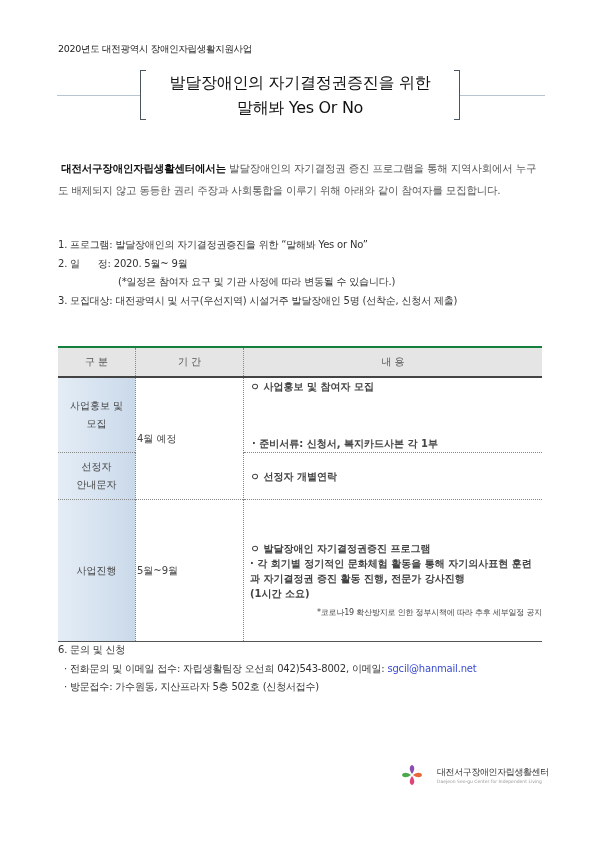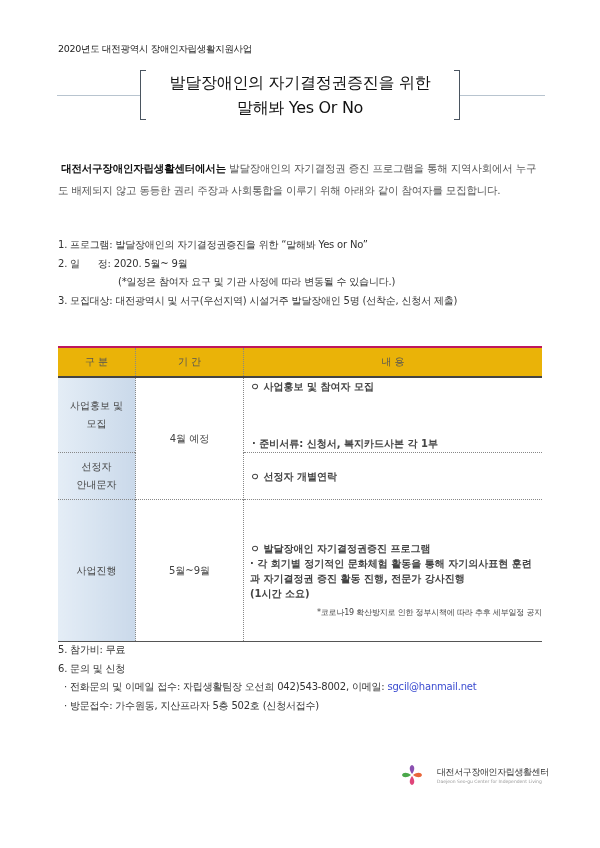--- a/index.html
+++ b/index.html
@@ -10,25 +10,25 @@
   .title-line { height:1px; background:#b8c4cf; top:95px; }
   .bracket { top:70px; width:6px; height:50px; border:1.5px solid #4a5560; box-sizing:border-box; }
   .bracket.l { left:140px; border-right:none; }
   .bracket.r { left:454px; border-left:none; }
   .title { left:146px; width:308px; top:70px; text-align:center; font-size:16px; color:#111; line-height:25px; letter-spacing:-0.3px; }
   .intro { left:58px; width:484px; top:157px; font-size:10.5px; line-height:22px; color:#555; letter-spacing:-0.2px; }
   .intro b { color:#111; }
   .items { left:58px; top:236px; font-size:10px; line-height:18.6px; color:#333; letter-spacing:-0.2px; }
   .items .note { padding-left:60px; }
   table.sched { position:absolute; left:58px; top:346px; width:484px; border-collapse:collapse; font-size:10px; color:#444; }
-  table.sched th { background:#eab308; height:26px; font-weight:normal; color:#555; border-top:2px solid #be185d; border-bottom:2px solid #444; }
+  table.sched th { background:#e5e5e5; height:26px; font-weight:normal; color:#555; border-top:2px solid #15803d; border-bottom:2px solid #444; }
   table.sched td { vertical-align:middle; }
   table.sched th + th, table.sched td.c2, table.sched td.c3 { border-left:1px dotted #888; }
   table.sched td.c1 { background:linear-gradient(to right,#e4edf6,#cad9ea); text-align:center; line-height:18px; width:75px; }
-  table.sched td.c2 { text-align:center; width:105px;margin-left:44px; }
+  table.sched td.c2 { text-align:left; width:105px;margin-left:44px; }
   table.sched td.c3 { padding-left:6px; line-height:15px;font-weight:bold; }
   table.sched tr.r1 td { height:44px; }
   table.sched tr.r2 td { height:44px; border-top:1px dotted #888; }
   table.sched tr.r3 td { height:139px; border-top:1px dotted #888; border-bottom:1.5px solid #555; }
   table.sched td.c3 div.sub { padding-left:2px;margin-top:42px; }
   .footnote { right:58px; top:607px; font-size:8px; color:#444; letter-spacing:-0.2px; }
   .contact { left:58px; top:641px; font-size:10px; line-height:18.6px; color:#333; letter-spacing:-0.2px; }
   .contact .bullet { padding-left:6px; }
   .contact a { color:#3a4bd0; }
   .logo { left:400px; top:763px; display:flex; align-items:center; }
@@ -97,21 +97,20 @@
       <div>·  각 회기별 정기적인 문화체험 활동을 통해 자기의사표현 훈련과 자기결정권 증진 활동 진행, 전문가 강사진행</div>
       <div>(1시간 소요)</div>
     </td>
   </tr>
 </tbody>
   </table>
 
 <div class="abs footnote">*코로나19 확산방지로 인한 정부시책에 따라 추후 세부일정 공지</div>
 
 <div class="abs contact">
-  <div>5. 참가비: 무료</div>
   <div>6. 문의 및 신청</div>
   <div class="bullet"><span>·  전화문의 및 이메일 접수: 자립생활팀장 오선희 042)543-8002, 이메일: </span><a>sgcil@hanmail.net</a></div>
   <div class="bullet">·  방문접수: 가수원동, 지산프라자 5층 502호 (신청서접수)</div>
 </div>
 
 <div class="abs logo">
   <svg viewBox="0 0 24 24">
     <path d="M12 11 C9 7 9 3 12 2 C15 3 15 7 12 11Z" fill="#8a4fb0"></path>
     <path d="M13 12 C17 9 21 9 22 12 C21 15 17 15 13 12Z" fill="#e8663a"></path>
     <path d="M12 13 C15 17 15 21 12 22 C9 21 9 17 12 13Z" fill="#e0457a"></path>

